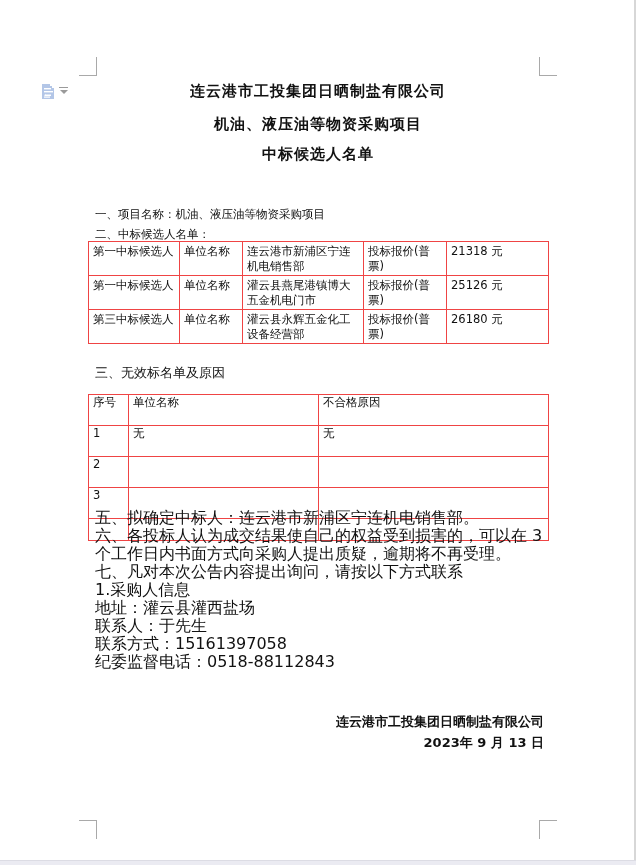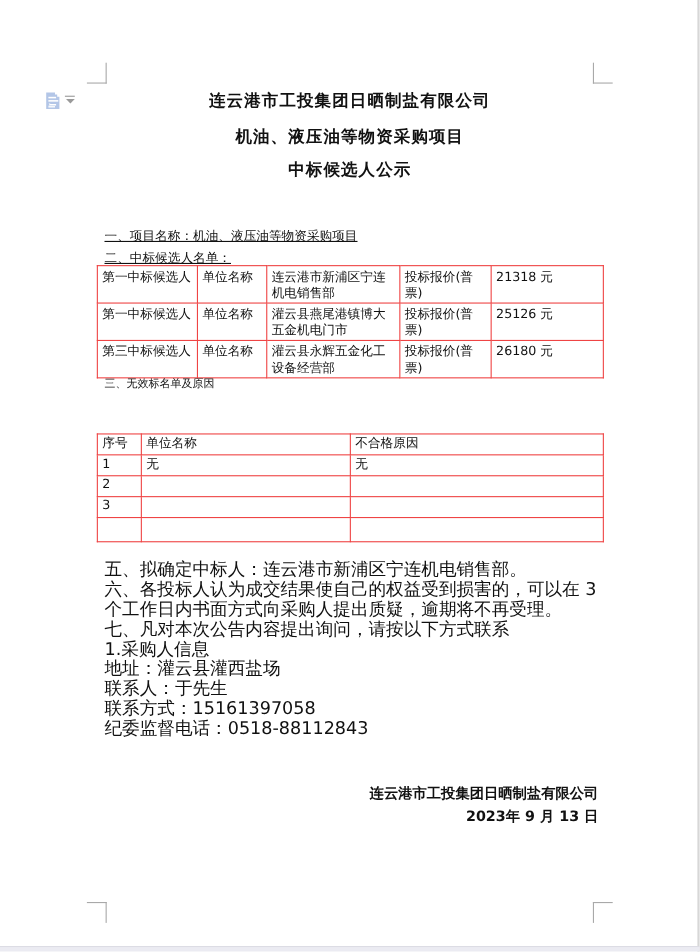--- a/index.html
+++ b/index.html
@@ -28,34 +28,34 @@
   .dropdown-caret .bar { width:9px; height:1px; background:#9a9a9a; margin-bottom:2px; }
   .dropdown-caret .tri { width:0; height:0; border-left:4px solid transparent; border-right:4px solid transparent; border-top:4px solid #9a9a9a; margin-left:0.5px; }
 
   
   .title-line { position:absolute; left:0; width:636px; text-align:center; font-weight:bold; font-size:15px; line-height:17px; letter-spacing:1px; }
   .title-1 { top:83px; }
   .title-2 { top:116px; }
   .title-3 { top:146px; }
 
   
-  .sec12 { position:absolute; left:95px; top:204px; width:461px; font-size:11.5px; line-height:20px;text-decoration:underline; }
-  .sec3  { position:absolute; left:95px; top:342px; width:461px; font-size:10px; line-height:15px; }
+  .sec12 { position:absolute; left:95px; top:204px; width:461px; font-size:11.5px; line-height:20px; }
+  .sec3  { position:absolute; left:95px; top:365px; width:461px; font-size:13px; line-height:15px; }
   .body-text { position:absolute; left:95px; top:509px; width:461px; font-size:16px; line-height:18px; }
   .body-text p { margin:0; }
 
   
   table { border-collapse:collapse; table-layout:fixed; }
   td { border:1px solid #ef4444; font-size:11.5px; vertical-align:top; padding:2px 3px 0 4px; overflow:hidden; }
   .t1 { position:absolute; left:88px; top:241px; width:460px; }
   .t1 td { line-height:15px; }
   .t1 tr { height:34px; }
   .t2 { position:absolute; left:88px; top:394px; width:460px; }
   .t2 td { line-height:13px; padding-top:1px; }
-  .t2 tr { height:19px; }
+  .t2 tr { height:31px; }
   .t2 tr.tall { height:22px; }
 
   
   .signature { position:absolute; right:92px; top:711px; text-align:right; font-weight:bold; font-size:13px; line-height:21px; }
 </style>
 </head>
 <body>
 
 <div class="right-edge"></div>
 <div class="bottom-bar"></div>
@@ -74,21 +74,21 @@
     <rect x="4" y="13.5" width="6" height="1.2" fill="#ffffff"></rect>
   </svg>
 </div>
 <div class="dropdown-caret">
   <div class="bar"></div>
   <div class="tri"></div>
 </div>
 
 <div class="title-line title-1">连云港市工投集团日晒制盐有限公司</div>
 <div class="title-line title-2">机油、液压油等物资采购项目</div>
-<div class="title-line title-3">中标候选人公示</div>
+<div class="title-line title-3">中标候选人名单</div>
 
 <div class="sec12">
   <div>一、项目名称：机油、液压油等物资采购项目</div>
   <div>二、中标候选人名单：</div>
 </div>
 
 <table class="t1">
   <colgroup>
     <col style="width:91px">
       <col style="width:63px">

